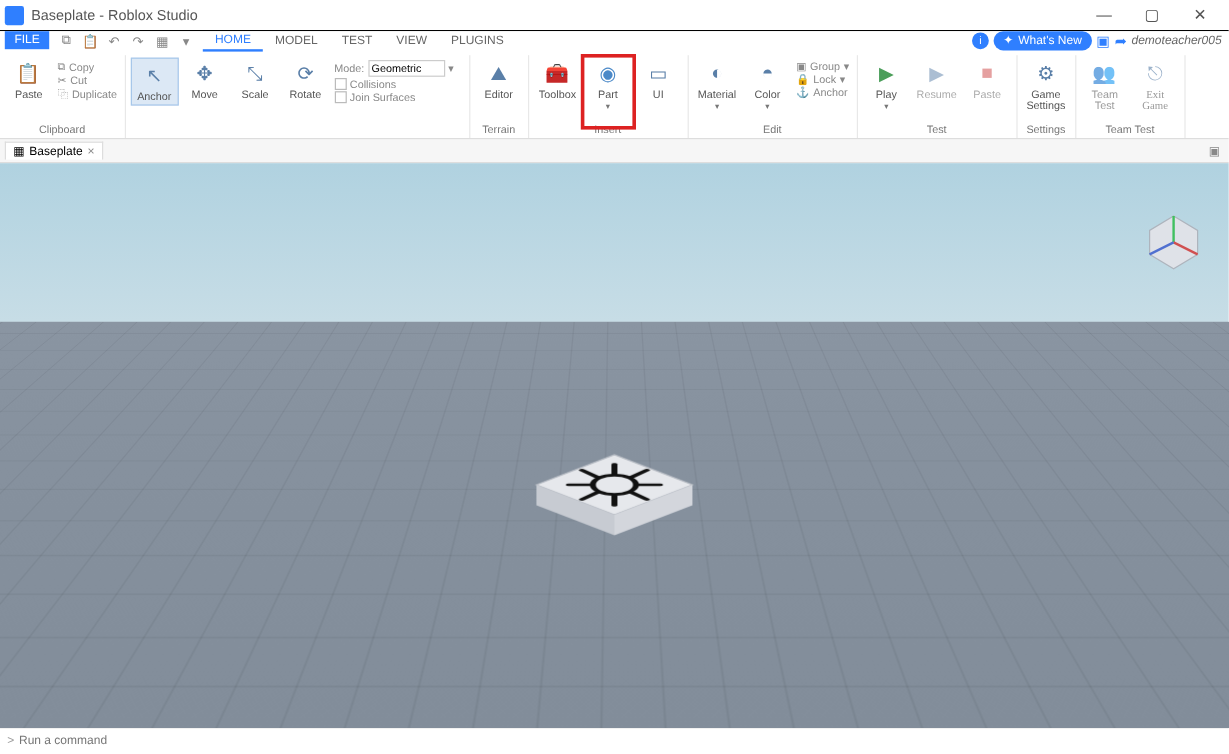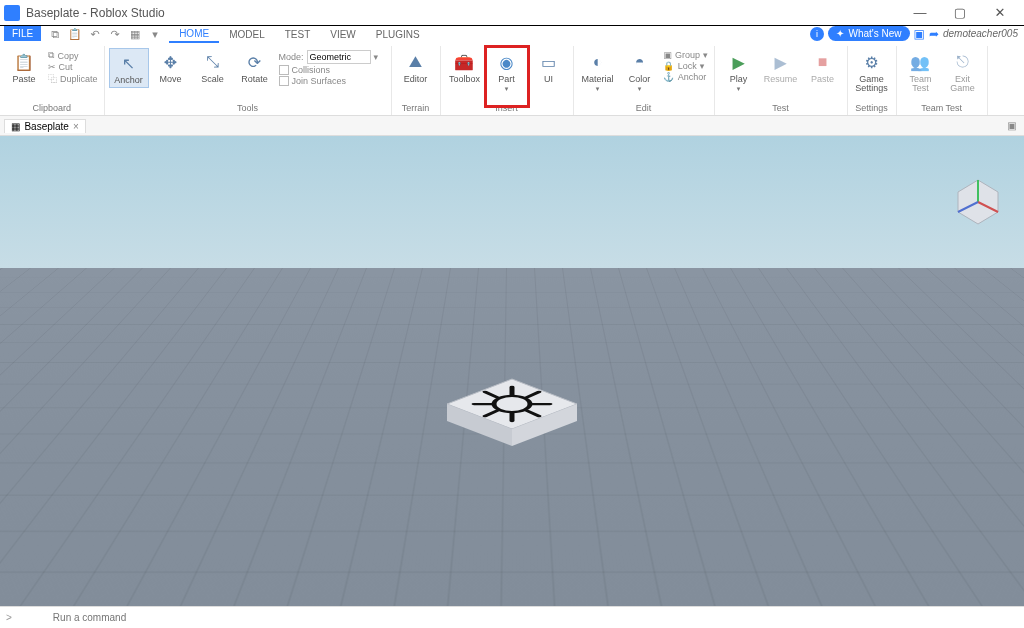--- a/index.html
+++ b/index.html
@@ -47,21 +47,21 @@
   linear-gradient(#8a95a2,#828d9a);
   transform: perspective(700px) rotateX(62deg); transform-origin: top center;}
 .checker { position:absolute; left:-60%; right:-60%; top:28%; bottom:-10%; opacity:.25;
   background: repeating-conic-gradient(#6f7a88 0 25%, #7f8a98 0 50%) 0 0/120px 120px;
   transform: perspective(700px) rotateX(62deg); transform-origin: top center;}
 .spawn { position:absolute; left:50%; top:58%; transform:translate(-50%,-50%);}
 .spawn svg { display:block;}
 .gizmo { position:absolute; right:18px; top:38px; width:56px; height:56px;}
 .cmdbar { height:22px; border-top:1px solid #ddd; display:flex; align-items:center; font-size:10px; color:#888; padding:0 6px;}
 .cmdprompt { color:#999; margin-right:4px;}
-.cmdinput { flex:1; border:none; outline:none; font-size:10px; color:#555;margin-left:37px;}
+.cmdinput { flex:1; border:none; outline:none; font-size:10px; color:#555;}
 .ribbon-wrap { position:relative;}
 </style>
 </head>
 <body>
 
 <div class="titlebar">
   <div class="logo"></div>
   <div class="title">Baseplate - Roblox Studio</div>
   <div class="spacer"></div>
   <div class="winbtn">—</div>
@@ -153,21 +153,20 @@
         <div class="smallrow">
               <span class="chk"></span>
               <span>Collisions</span>
             </div>
         <div class="smallrow">
               <span class="chk"></span>
               <span>Join Surfaces</span>
             </div>
       </div>
     </div>
-    <div class="grouplabel">Tools</div>
   </div>
 
   <div class="group">
     <div class="grouptop">
       <div class="bigbtn">
         <div class="ic">⛰</div>
         <div class="lbl">Editor</div>
       </div>
     </div>
     <div class="grouplabel">Terrain</div>
@@ -256,21 +255,21 @@
 
   <div class="group">
     <div class="grouptop">
       <div class="bigbtn" style="opacity:.6;">
         <div class="ic">👥</div>
         <div class="lbl" style="white-space:pre-line;">Team
 Test</div>
       </div>
       <div class="bigbtn" style="opacity:.6;">
         <div class="ic">⎋</div>
-        <div class="lbl" style="white-space:pre-line;">Exit
+        <div class="lbl" style="white-space:pre-line;font-family:Liberation Serif, serif;">Exit
 Game</div>
       </div>
     </div>
     <div class="grouplabel">Team Test</div>
   </div>
 
 </div>
 <div class="highlight" id="hl" style="left: 484px; top: -1px; width: 46px; height: 63px;"></div>
 </div>
 

